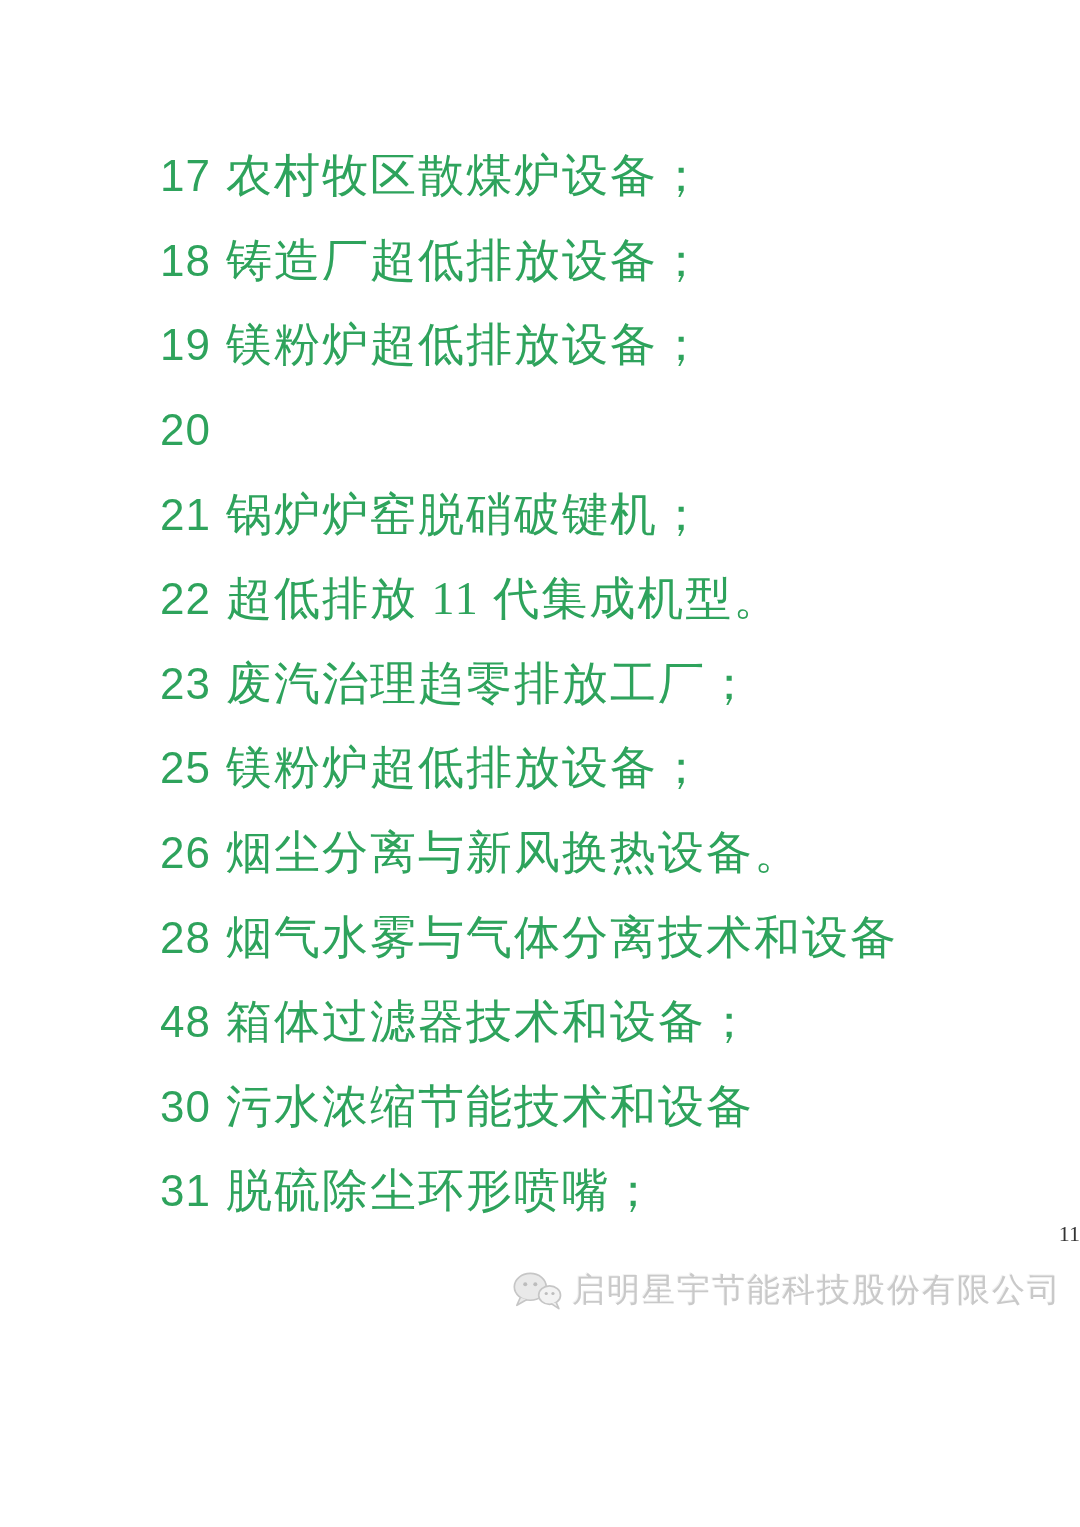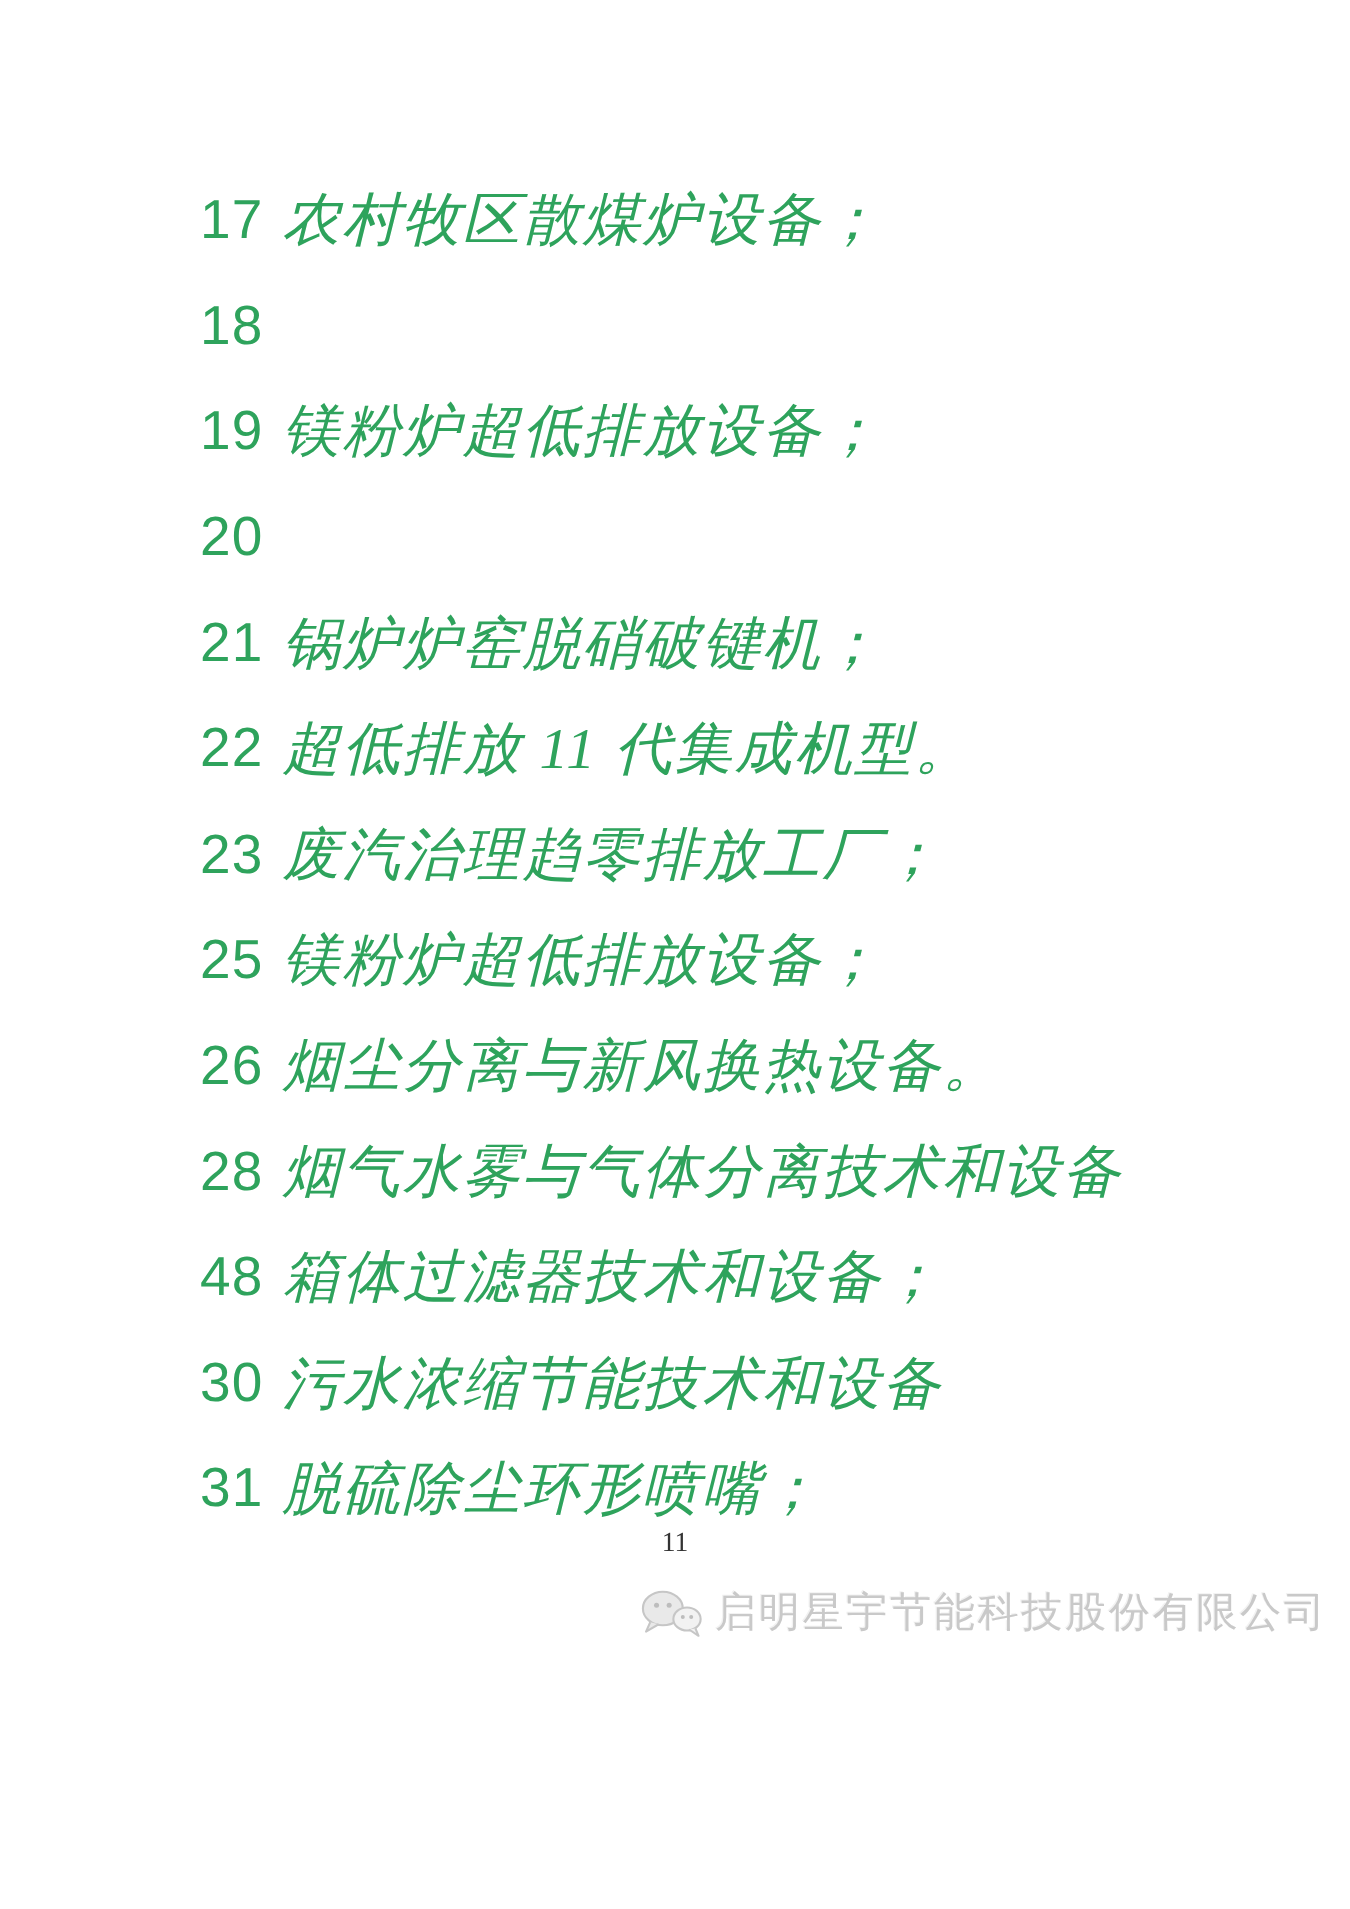--- a/index.html
+++ b/index.html
@@ -30,28 +30,27 @@
   }
   .item .num {
     display: inline-block;
     min-width: 66px;
     font-family: "Liberation Sans", "DejaVu Sans", sans-serif;
     font-size: 44px;
     letter-spacing: 1px;
   }
   .item .txt {
     letter-spacing: 2px;
-    font-style: italic;
   }
   .page-number {
     position: absolute;
     left: 0;
     right: 0;
     bottom: 86px;
-    text-align: center;
+    text-align: right;
     font-family: "Liberation Serif", "DejaVu Serif", serif;
     font-size: 22px;
     color: var(--page-number-color, #333333);
   }
   .footer {
     position: absolute;
     right: 18px;
     bottom: 20px;
     display: flex;
     align-items: center;
@@ -76,20 +75,21 @@
 <div class="page">
 
   <div class="list" id="list">
     <div class="item">
       <span class="num">17</span>
       <span class="txt">农村牧区散煤炉设备；</span>
     </div>
 
     <div class="item">
       <span class="num">18</span>
+      <span class="txt">铸造厂超低排放设备；</span>
     </div>
 
     <div class="item">
       <span class="num">19</span>
       <span class="txt">镁粉炉超低排放设备；</span>
     </div>
 
     <div class="item">
       <span class="num">20</span>
     </div>

